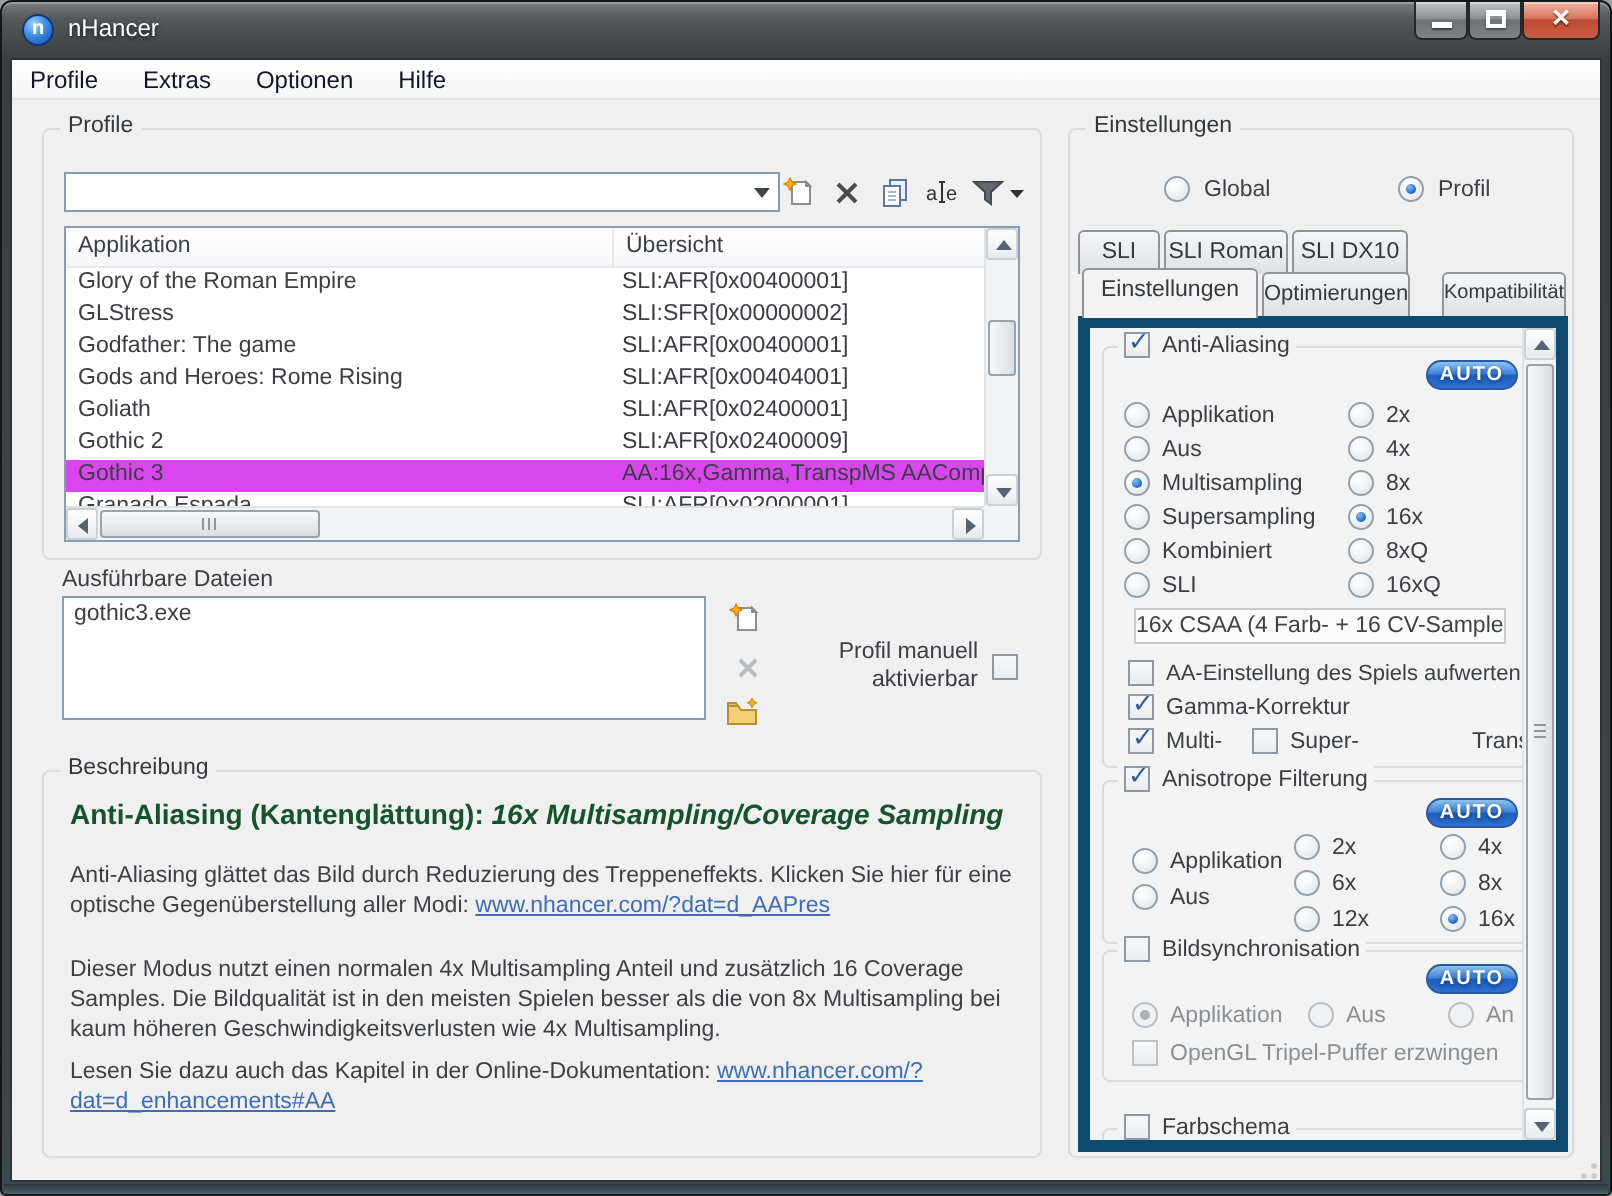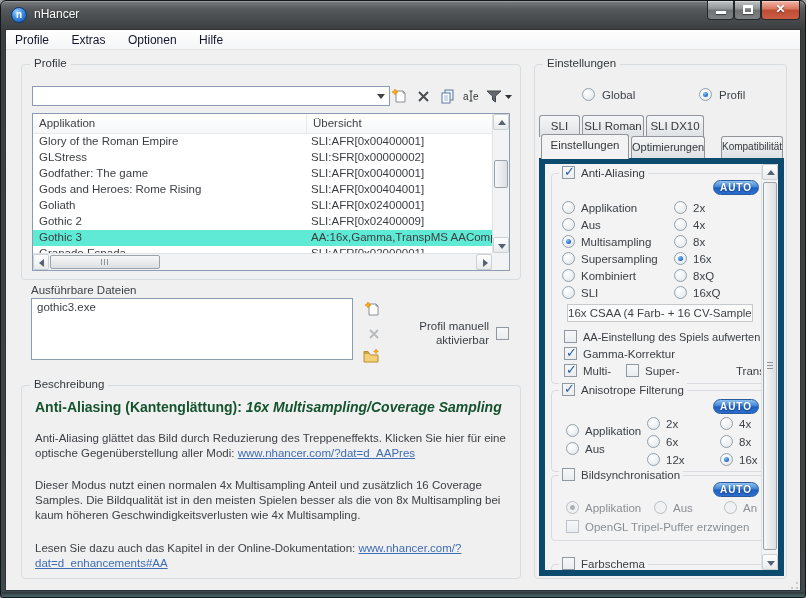--- a/index.html
+++ b/index.html
@@ -52,21 +52,21 @@
 .list { position:absolute; left:10px; top:48px; width:478px; height:158px; border:1px solid #8a9cb2; background:#fff; }
 .lheader { position:absolute; left:0; top:0; right:17px; height:20px; display:flex;
   background:linear-gradient(#ffffff,#f6f7f9); border-bottom:1px solid #e8eaec; }
 .hcell { padding:3px 6px; color:#3c3f44; }
 .hcell.c1 { width:274px; border-right:1px solid #e6e8ea; }
 .hcell.c2 { flex:1; }
 .lrows { position:absolute; left:0; top:20px; right:17px; bottom:17px; overflow:hidden; }
 .lrow { height:16px; display:flex; }
 .lrow .c1 { width:274px; padding:1px 6px; white-space:nowrap; overflow:hidden; }
 .lrow .c2 { flex:1; padding:1px 4px; white-space:nowrap; overflow:hidden; }
-.lrow.selected { background:#5eead4; }
+.lrow.selected { background:#d946ef; }
 
 
 .sb-v { position:absolute; top:0; right:0; bottom:17px; width:17px; background:#f2f3f4; border-left:1px solid #e0e2e4; }
 .sb-h { position:absolute; left:0; right:17px; bottom:0; height:17px; background:#f2f3f4; border-top:1px solid #e0e2e4; }
 .sb-corner { position:absolute; right:0; bottom:0; width:17px; height:17px; background:#f2f3f4; }
 .sb-btn { position:absolute; width:16px; height:16px; background:linear-gradient(#fefefe,#e7eaec);
   border:1px solid #cbd0d5; border-radius:2px; }
 .arr { position:absolute; width:0; height:0; }
 .arr.up   { left:4px; top:5px;  border-left:4px solid transparent; border-right:4px solid transparent; border-bottom:5px solid #566270; }
 .arr.down { left:4px; top:6px;  border-left:4px solid transparent; border-right:4px solid transparent; border-top:5px solid #566270; }
@@ -283,21 +283,21 @@
           </svg>
       </span>
       <div class="lab" style="left:385px; top:268px; width:98px; text-align:right; white-space:normal; line-height:14px;">Profil manuell aktivierbar</div>
       <span class="cbx" style="left:490px; top:276px;"></span>
 
       <div class="group" style="left:15px; top:334px; width:500px; height:194px;">
         <div class="glabel">Beschreibung</div>
         <div class="desc-title"><span>Anti-Aliasing (Kantenglättung): </span><span class="it">16x Multisampling/Coverage Sampling</span></div>
         <div class="desc-p" style="top:45px;"><span>Anti-Aliasing glättet das Bild durch Reduzierung des Treppeneffekts. Klicken Sie hier für eine optische Gegenüberstellung aller Modi: </span><a class="lnk" href="#">www.nhancer.com/?dat=d_AAPres</a></div>
         <div class="desc-p" style="top:92px;">Dieser Modus nutzt einen normalen 4x Multisampling Anteil und zusätzlich 16 Coverage Samples. Die Bildqualität ist in den meisten Spielen besser als die von 8x Multisampling bei kaum höheren Geschwindigkeitsverlusten wie 4x Multisampling.</div>
-        <div class="desc-p" style="top:143px;margin-top:12px;"><span>Lesen Sie dazu auch das Kapitel in der Online-Dokumentation: </span><a class="lnk" href="#">www.nhancer.com/?dat=d_enhancements#AA</a></div>
+        <div class="desc-p" style="top:143px;"><span>Lesen Sie dazu auch das Kapitel in der Online-Dokumentation: </span><a class="lnk" href="#">www.nhancer.com/?dat=d_enhancements#AA</a></div>
       </div>
 
       <div class="group" style="left:528px; top:13px; width:253px; height:515px;">
         <div class="glabel">Einstellungen</div>
 
         <span class="rad" style="left:47px; top:23px;"></span>
         <span class="lab" style="left:67px; top:24px;">Global</span>
         <span class="rad sel" style="left:164px; top:23px;"></span>
         <span class="lab" style="left:184px; top:24px;">Profil</span>
 

